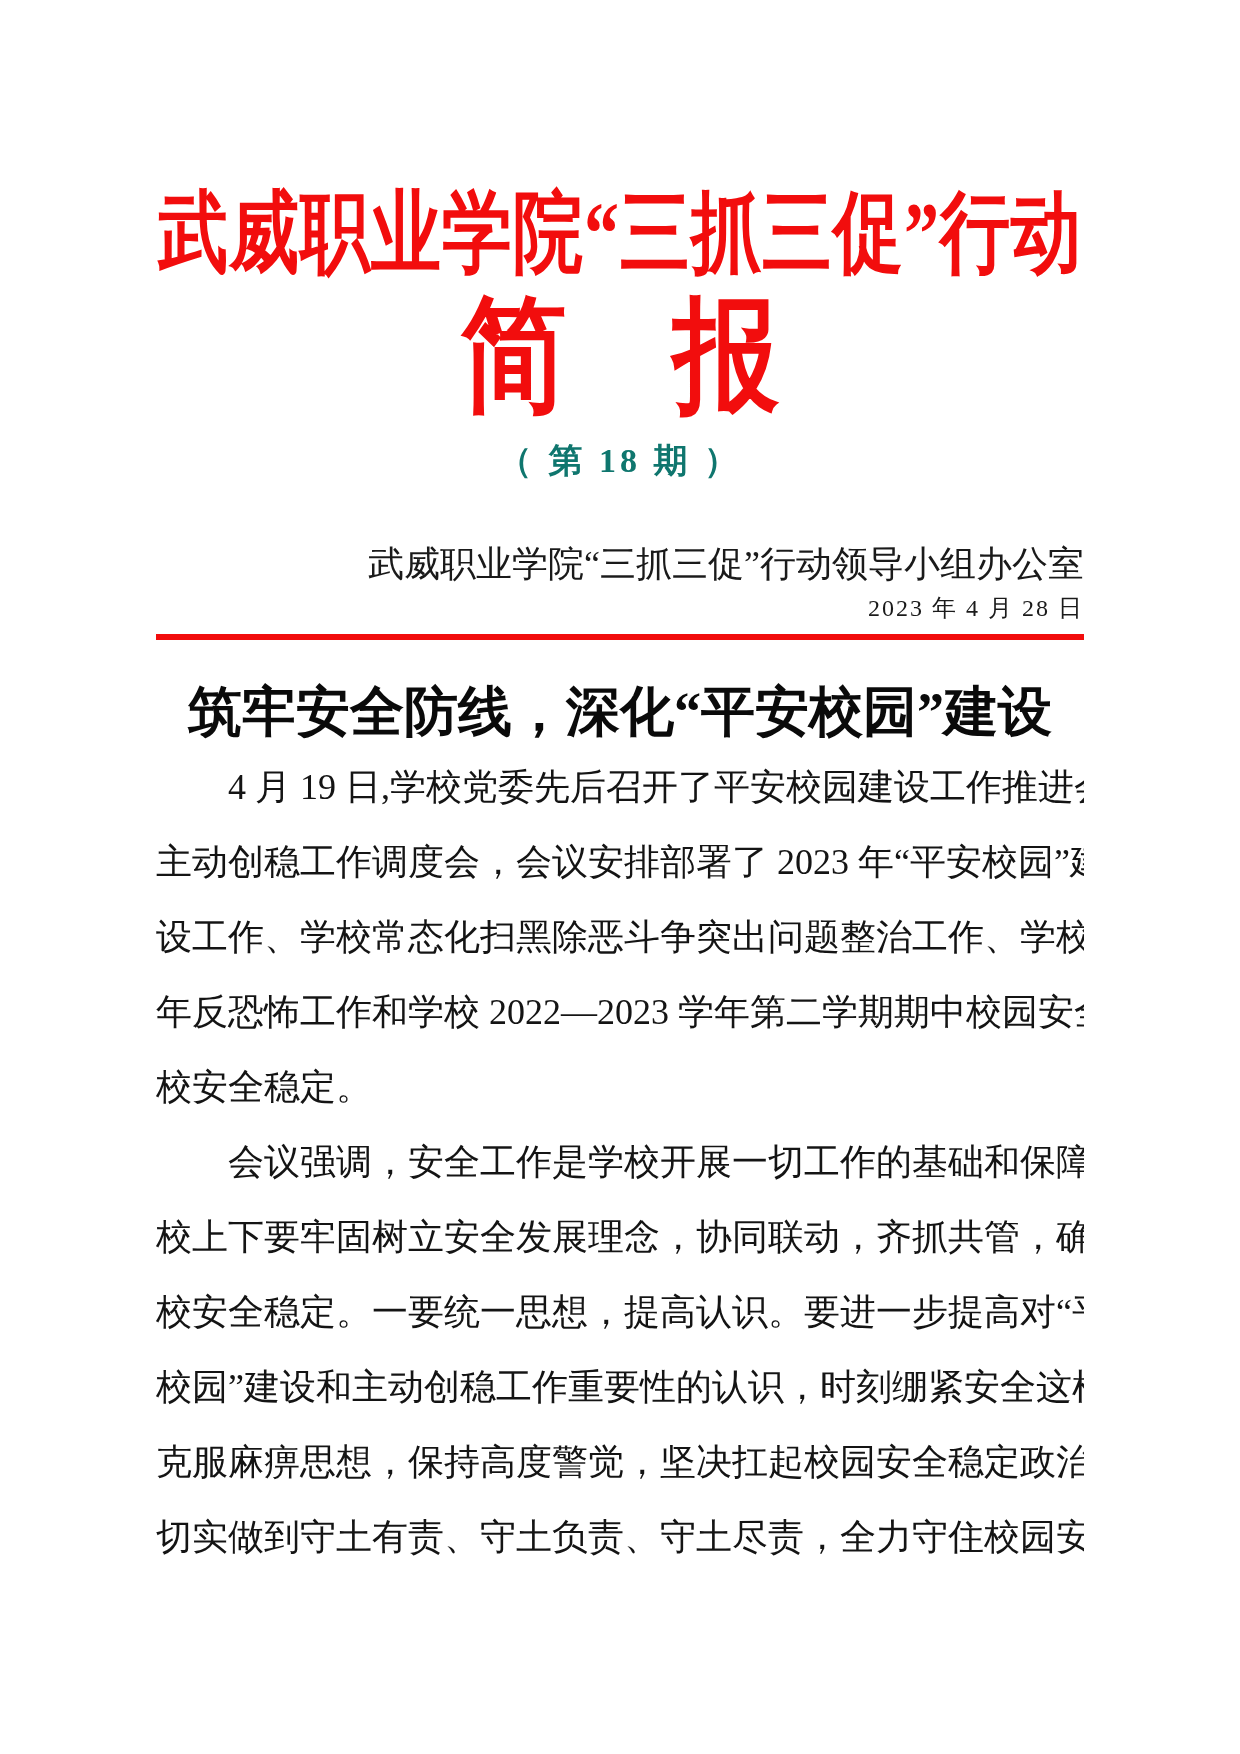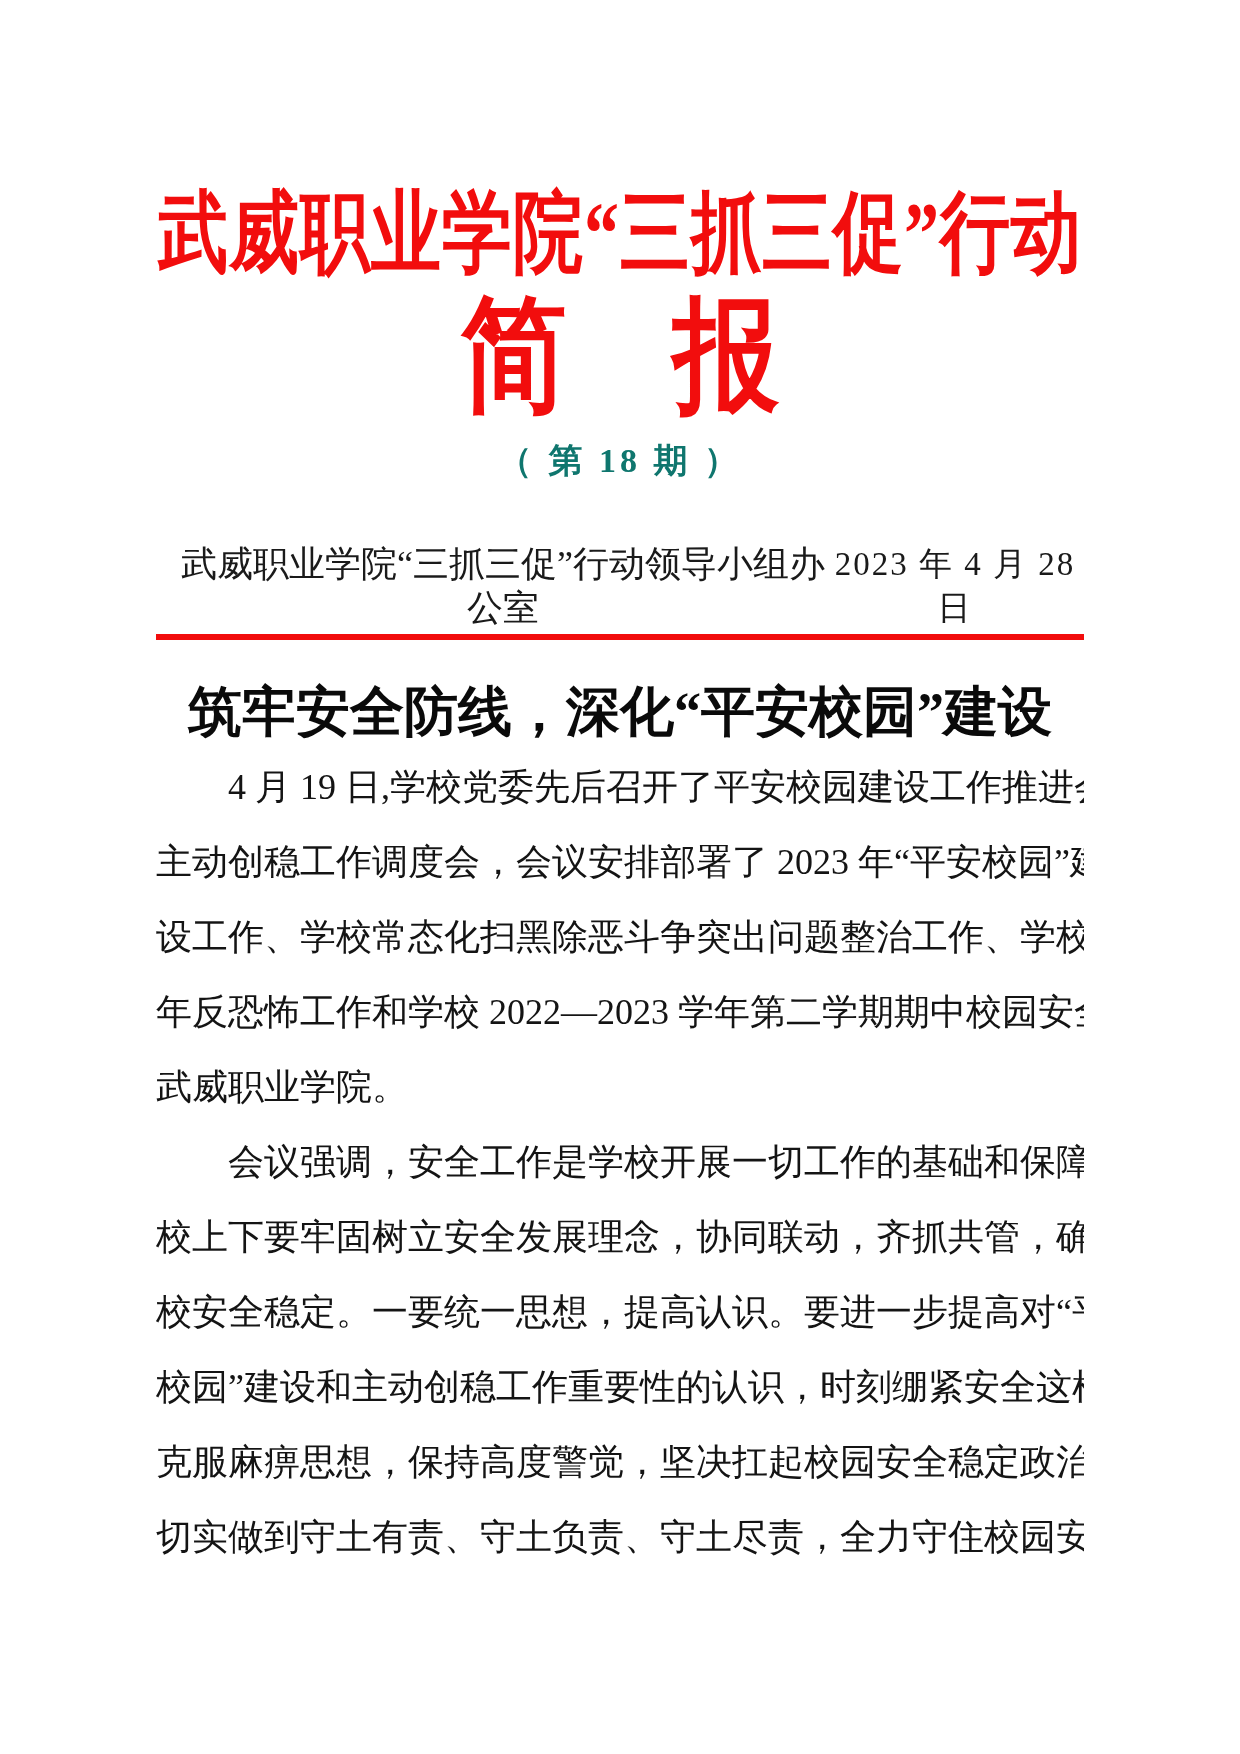--- a/index.html
+++ b/index.html
@@ -54,29 +54,30 @@
     font-weight: bold;
     letter-spacing: 4px;
     color: #0f766e;
   }
   
   .pub-row {
     margin-top: 60px;
     display: flex;
     justify-content: space-between;
     align-items: flex-end;
+    flex-direction: column;
   }
   .publisher {
     margin-left: 24px;
     font-size: 36px;
     line-height: 44px;
     color: #1a1a1a;
   }
   .pub-date {
-    font-size: 33px;
+    font-size: 24px;
     line-height: 44px;
     letter-spacing: 2px;
     color: #1a1a1a;
   }
   .header-rule {
     margin-top: 4px;
     height: 6px;
     background: var(--accent, #f20d0d);
   }
   
@@ -143,21 +144,21 @@
       <div class="header-rule"></div>
     </header>
 
     <main>
       <h2 class="article-title">筑牢安全防线，深化“平安校园”建设</h2>
       <div class="article-body">
           <div class="body-line first">4 月 19 日,学校党委先后召开了平安校园建设工作推进会、</div>
           <div class="body-line">主动创稳工作调度会，会议安排部署了 2023 年“平安校园”建</div>
           <div class="body-line">设工作、学校常态化扫黑除恶斗争突出问题整治工作、学校 2023</div>
           <div class="body-line">年反恐怖工作和学校 2022—2023 学年第二学期期中校园安全隐</div>
-          <div class="body-line short">武威职业学院。</div>
+          <div class="body-line short">校安全稳定。</div>
           <div class="body-line first">会议强调，安全工作是学校开展一切工作的基础和保障，全</div>
           <div class="body-line">校上下要牢固树立安全发展理念，协同联动，齐抓共管，确保学</div>
           <div class="body-line">校安全稳定。一要统一思想，提高认识。要进一步提高对“平安</div>
           <div class="body-line">校园”建设和主动创稳工作重要性的认识，时刻绷紧安全这根弦，</div>
           <div class="body-line">克服麻痹思想，保持高度警觉，坚决扛起校园安全稳定政治责任，</div>
           <div class="body-line">切实做到守土有责、守土负责、守土尽责，全力守住校园安全稳</div>
           <div class="body-line">定底线。二要明确责任、狠抓落实。要进一步强化组织领导，按</div>
         </div>
     </main>
 

